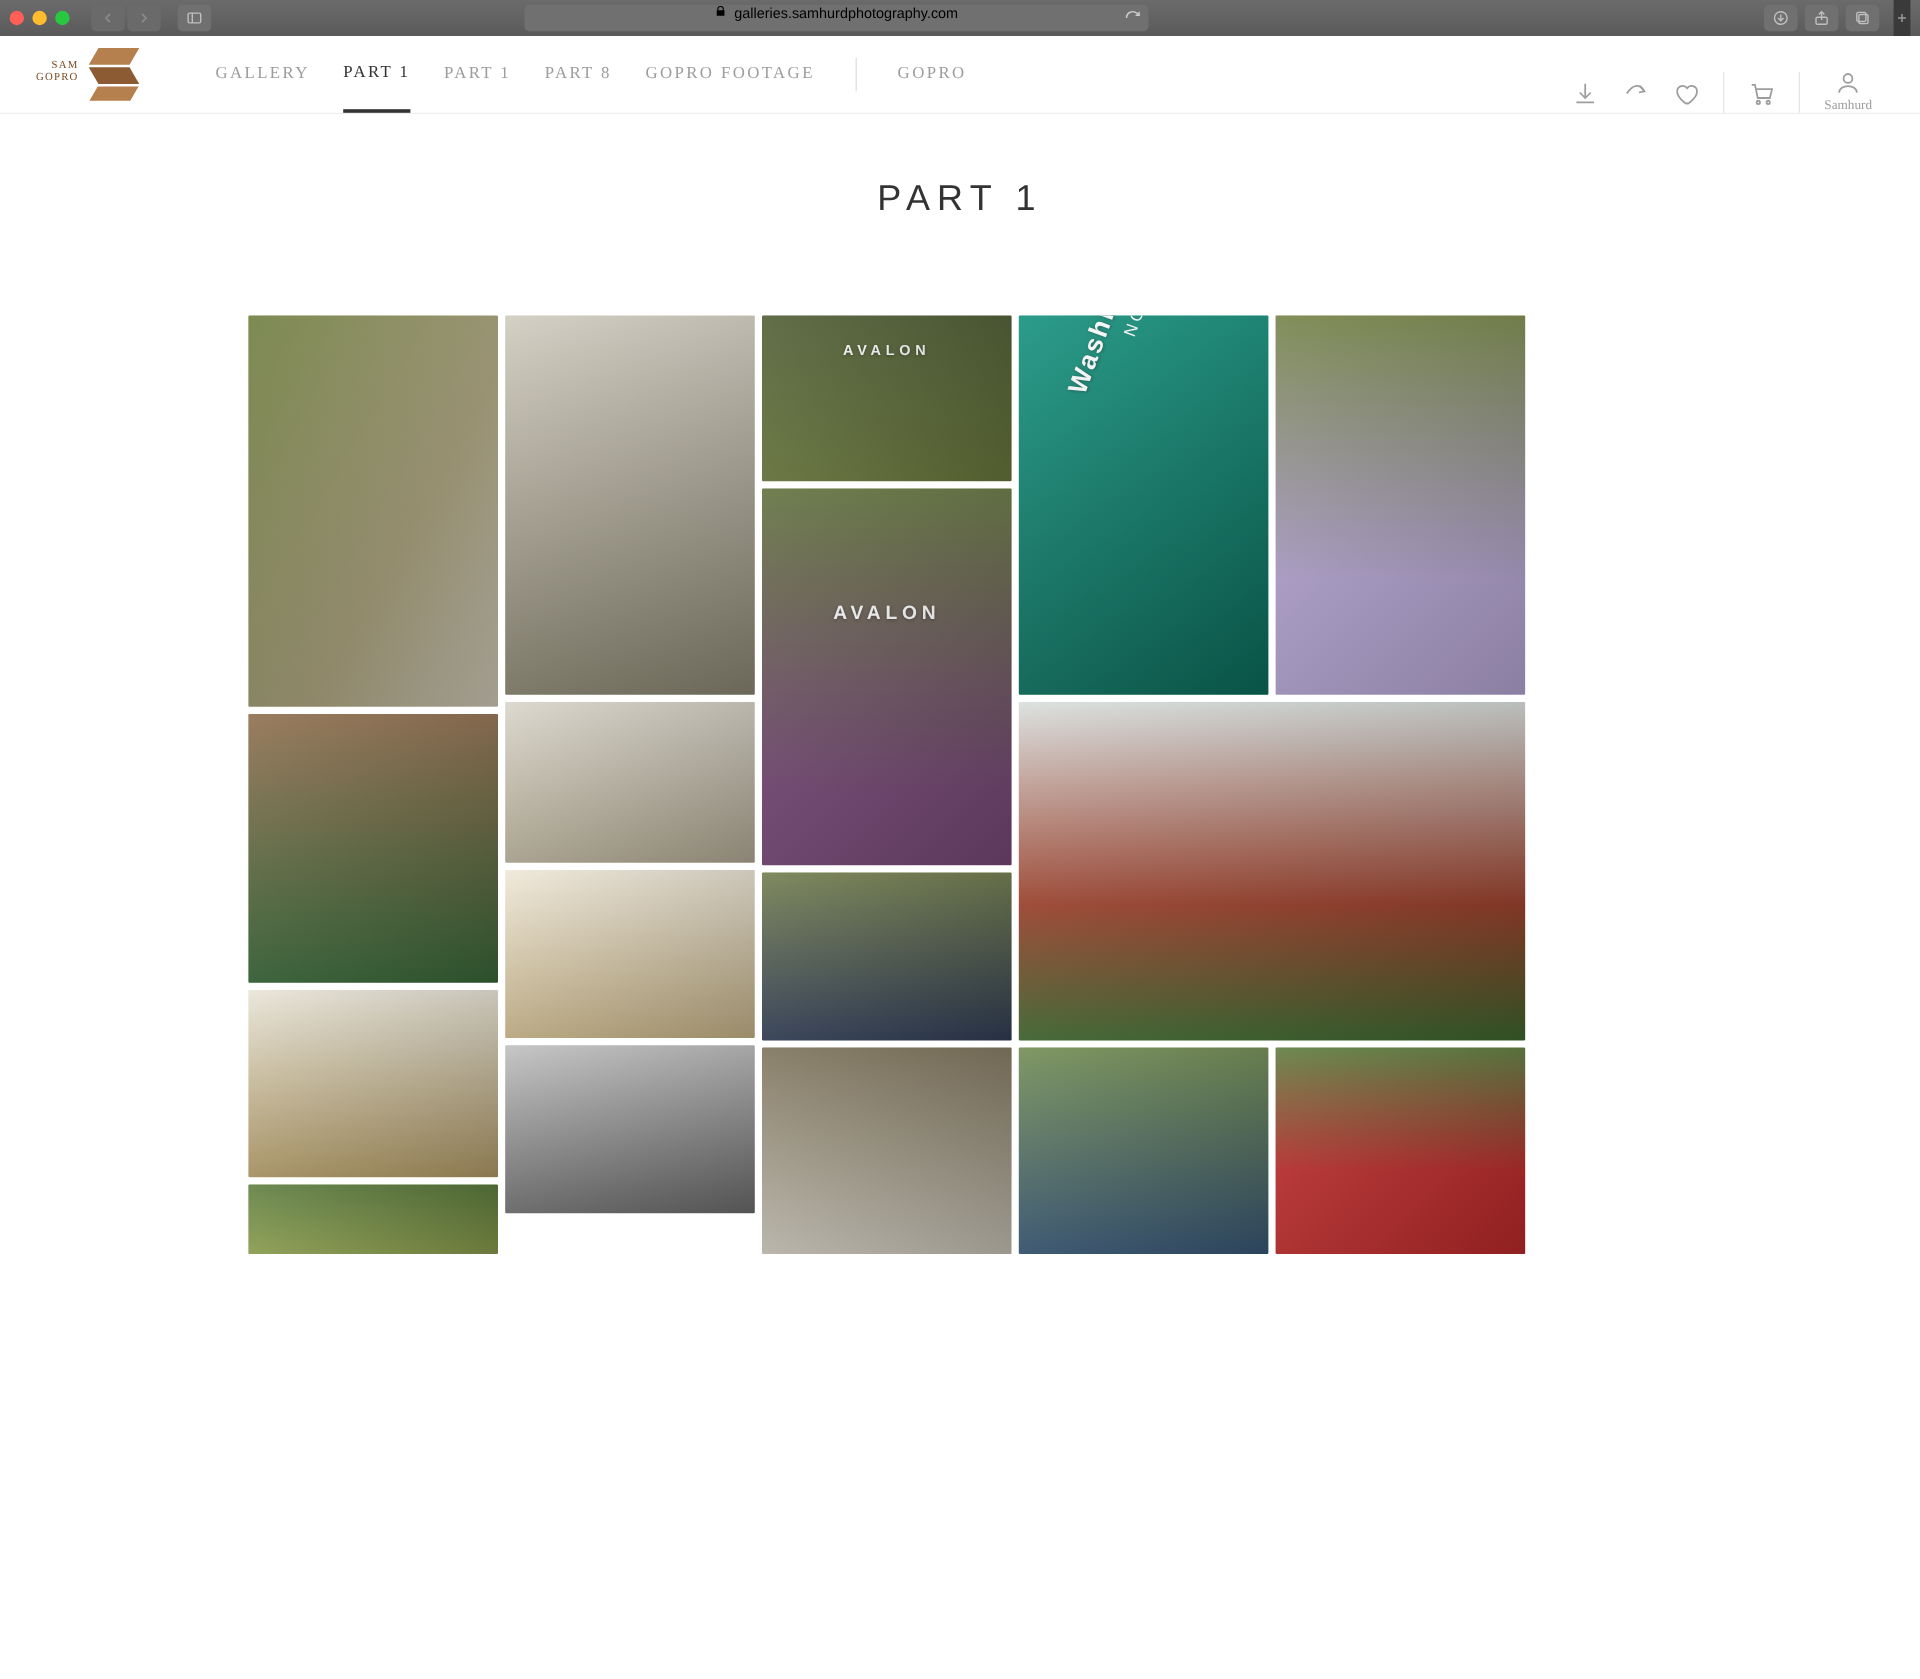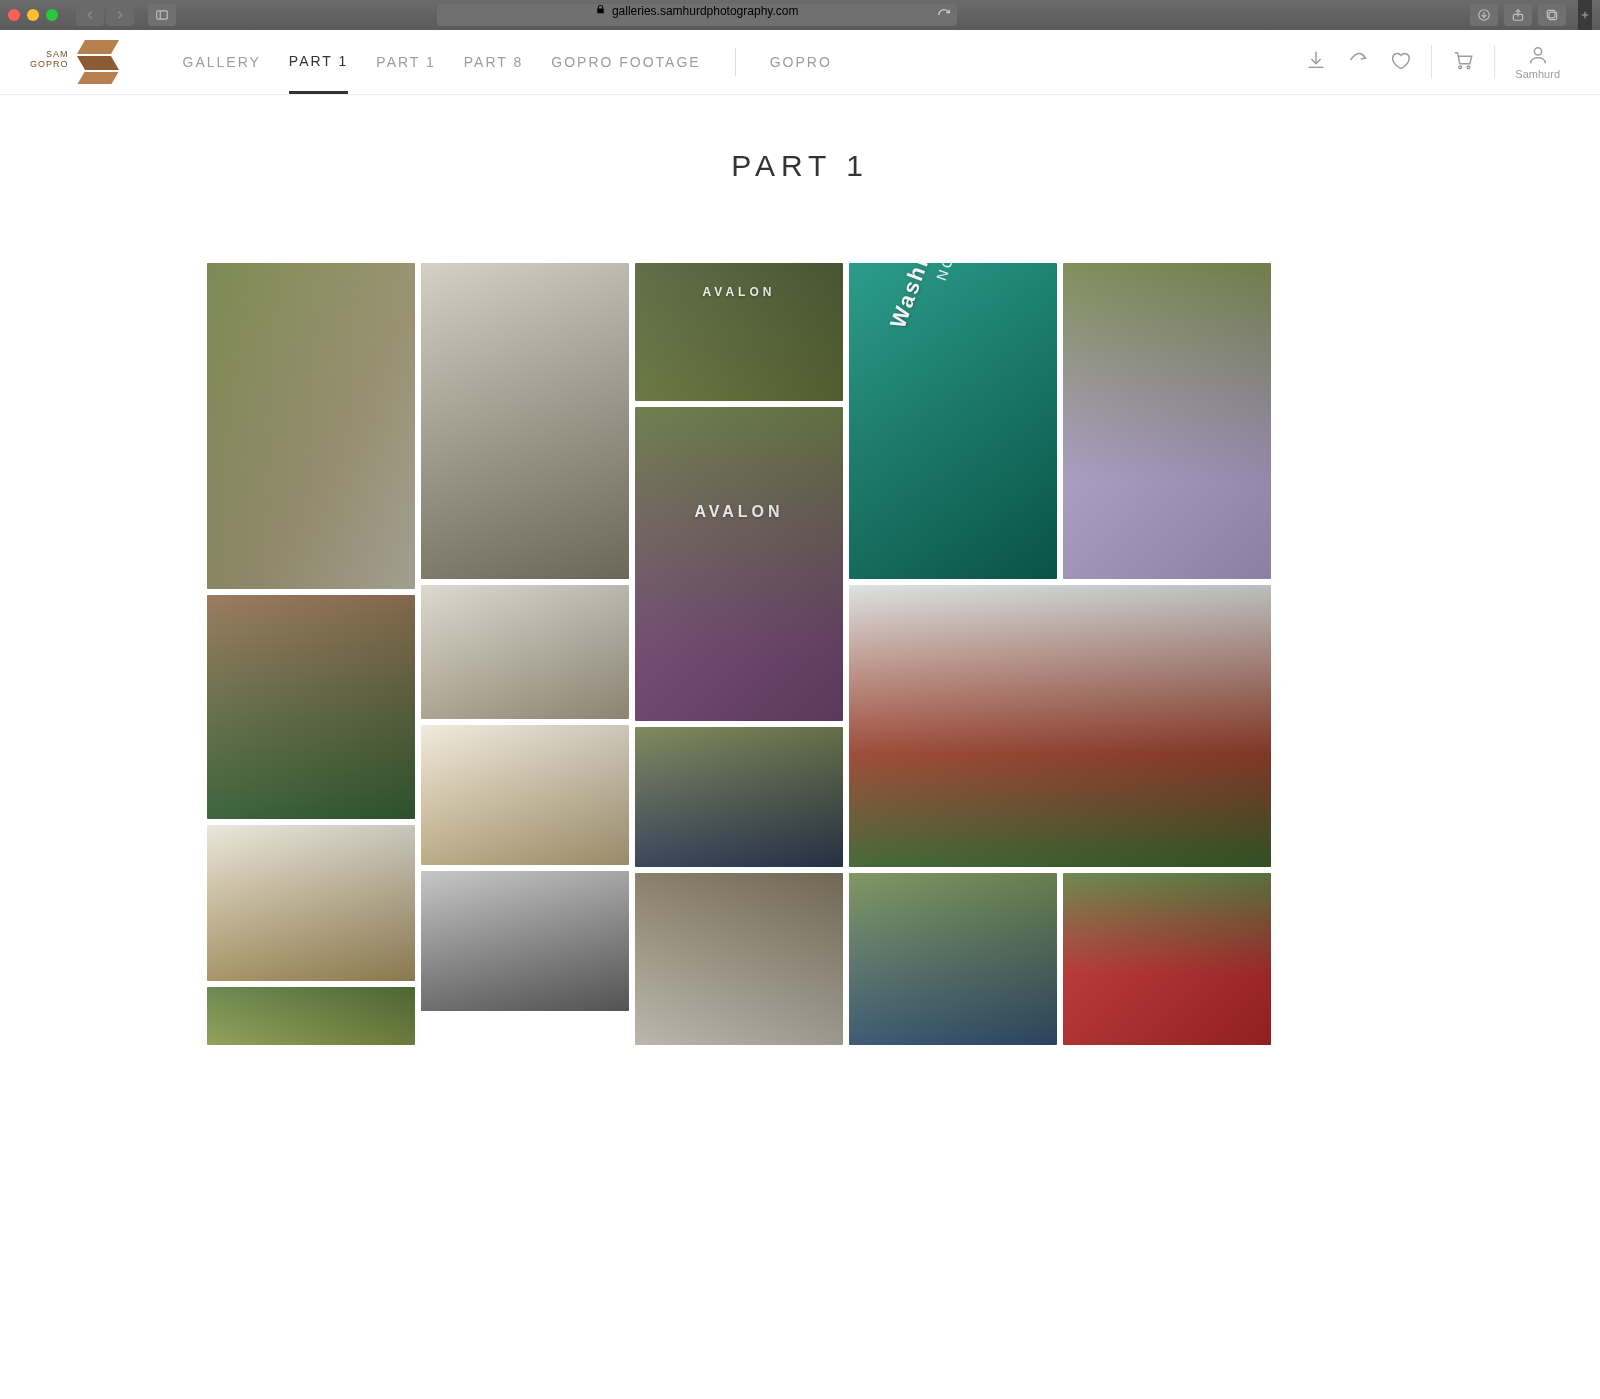--- a/index.html
+++ b/index.html
@@ -14,32 +14,32 @@
   .sq-btn.dim{background:#6a6a6a;color:#8a8a8a;}
   .sq-btn svg{width:14px;height:14px;}
   .nav-arrows{display:flex;gap:2px;margin-left:4px;}
   .addr{flex:0 0 44%;max-width:520px;height:22px;background:#707070;border-radius:4px;margin:0 auto;display:flex;justify-content:center;gap:6px;color:#000000;position:relative;}
   .addr .lock{width:11px;height:11px;}
   .addr .reload{position:absolute;right:6px;top:4px;width:14px;height:14px;color:#cfcfcf;}
   .right-tools{display:flex;gap:6px;margin-left:auto;}
   .edge-tab{width:14px;height:30px;background:#3a3a3a;margin-left:4px;display:flex;align-items:center;justify-content:center;color:#9a9a9a;}
   
   .page{background:#fff;}
-  .topbar{height:64px;border-bottom:1px solid #eee;display:flex;align-items:center;padding:0 40px;position:relative;}
+  .topbar{height:64px;border-bottom:1px solid #eee;display:flex;align-items:center;padding:0 40px;position:relative;font-family:Liberation Serif, serif;}
   .logo{display:flex;align-items:center;gap:2px;}
   .logo-mark{width:48px;height:48px;position:relative;}
   .logo-mark .s1{position:absolute;left:6px;top:2px;width:34px;height:14px;background:#b5804e;transform:skewX(-30deg);}
   .logo-mark .s2{position:absolute;left:6px;top:18px;width:34px;height:14px;background:#8c5a33;transform:skewX(30deg);}
   .logo-mark .s3{position:absolute;left:6px;top:34px;width:34px;height:12px;background:#b5804e;transform:skewX(-30deg);}
   .logo-text{font-size:9px;letter-spacing:1px;color:#7a4d25;line-height:10px;text-align:right;margin-right:4px;margin-left:-10px;position:relative;top:-3px;}
   .nav{display:flex;gap:28px;margin-left:60px;align-items:center;}
   .nav a{font-size:14px;letter-spacing:2px;color:#9d9d9d;text-decoration:none;padding:22px 0;}
   .nav a.active{color:#333;border-bottom:3px solid #333;}
   .nav .divider{width:1px;height:28px;background:#ddd;margin:0 6px;}
-  .tools{position:absolute;right:40px;top:0;height:64px;display:flex;align-items:center;gap:20px;color:#9d9d9d;}
+  .tools{position:absolute;right:40px;top:0;height:64px;display:flex;align-items:flex-end;gap:20px;color:#9d9d9d;}
   .tools svg{width:22px;height:22px;stroke:#9d9d9d;}
   .vsep{width:1px;height:34px;background:#e3e3e3;}
   .user{display:flex;flex-direction:column;align-items:center;font-size:11px;color:#9d9d9d;gap:2px;}
   
   h1.page-title{text-align:center;font-weight:300;letter-spacing:6px;font-size:30px;color:#333;margin:54px 0 80px;}
   
   .gallery{padding:0 48px 40px;width:1090px;margin:0 auto;position:relative;height:780px;}
   .ph{position:absolute;border-radius:1px;overflow:hidden;background:#888;}
   .ph::after{content:"";position:absolute;inset:0;background:linear-gradient(135deg,rgba(255,255,255,.12),rgba(0,0,0,.25));}
   

